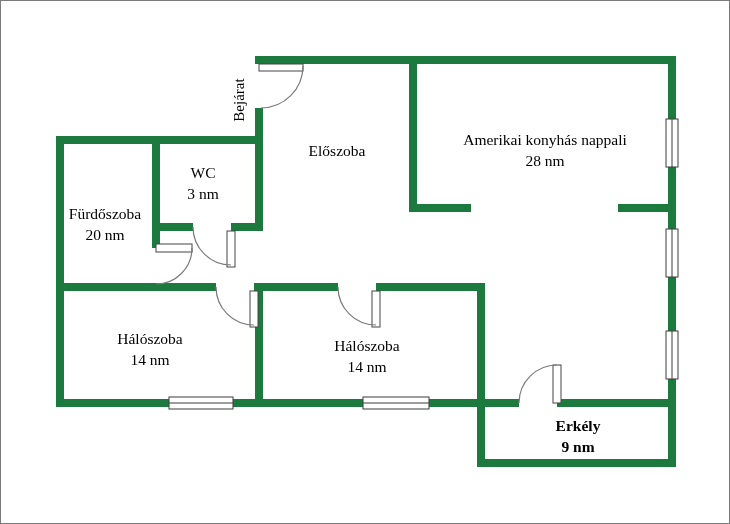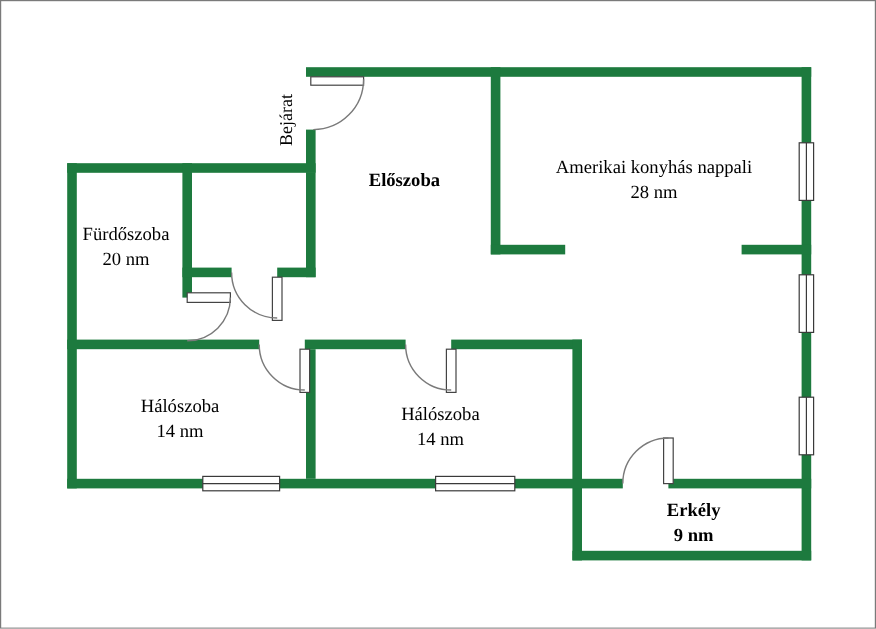--- a/index.html
+++ b/index.html
@@ -113,26 +113,30 @@
       </g>
       <g>
         <rect class="window-frame" x="362" y="396" width="66" height="12"></rect>
         <line class="window-line" x1="362" y1="402" x2="428" y2="402"></line>
       </g>
     </g>
   </svg>
 
   <div class="entrance-label">Bejárat</div>
 
-  <div class="room-label" style="left:276px;top:139px;width:120px;font-weight:bold;">
+  <div class="room-label" style="left:276px;top:139px;width:120px;">
     <span>Előszoba</span>
   </div>
 
+  <div class="room-label" style="left:152px;top:161px;width:100px;">
+    <span>WC</span>
+    <span>3 nm</span>
+  </div>
 
-  <div class="room-label" style="left:45px;top:184px;width:118px;">
+  <div class="room-label" style="left:45px;top:202px;width:118px;">
     <span>Fürdőszoba</span>
     <span>20 nm</span>
   </div>
 
   <div class="room-label" style="left:414px;top:128px;width:260px;">
     <span>Amerikai konyhás nappali</span>
     <span>28 nm</span>
   </div>
 
   <div class="room-label" style="left:89px;top:327px;width:120px;">

